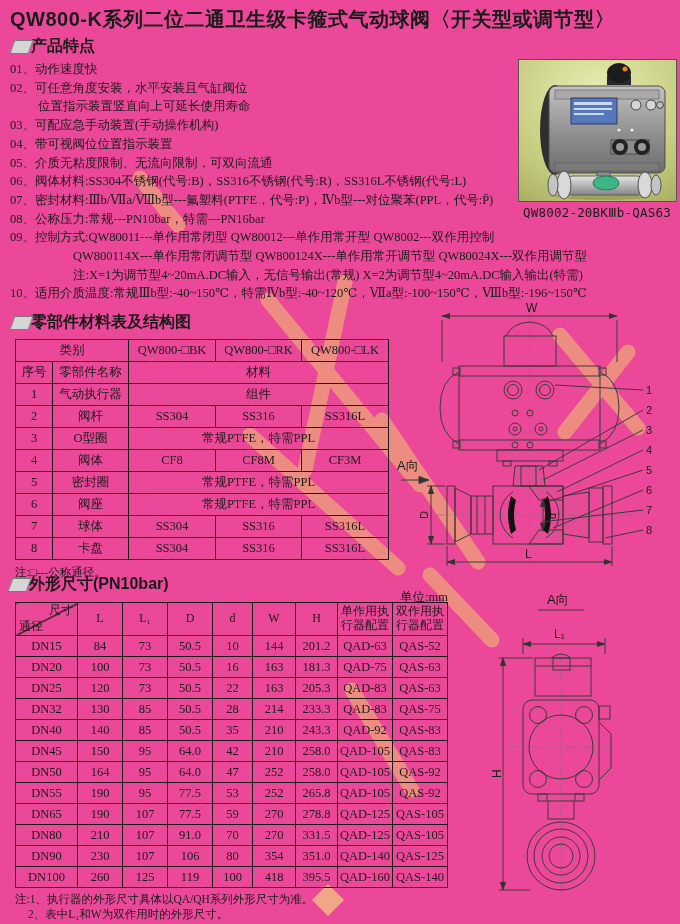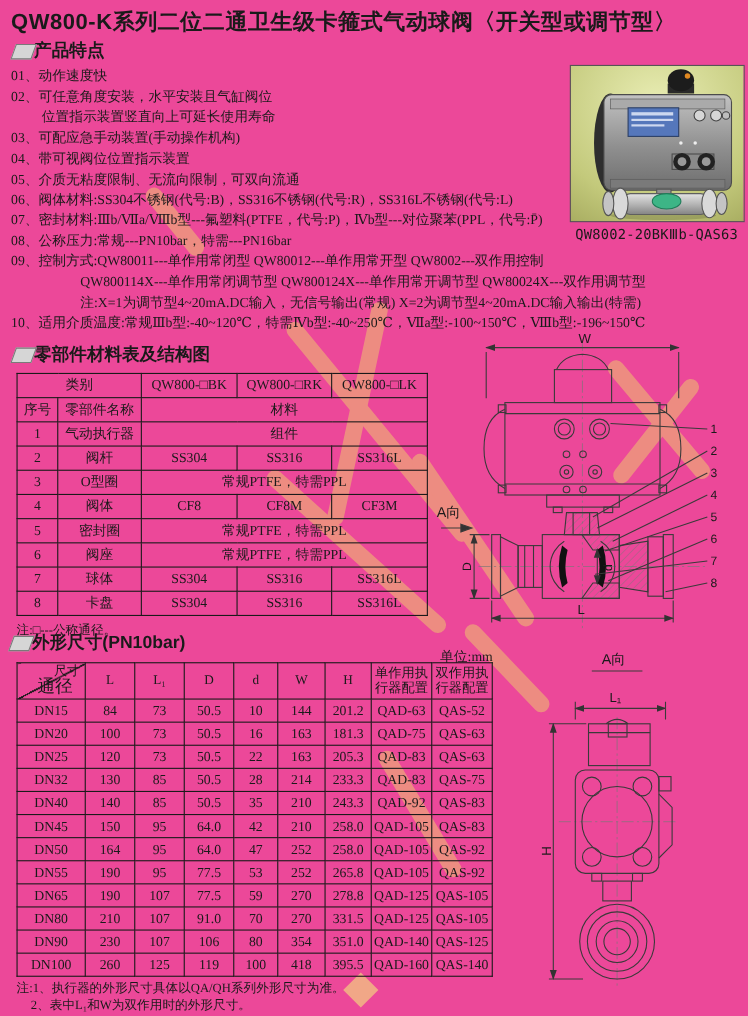--- a/index.html
+++ b/index.html
@@ -35,21 +35,21 @@
 
   .dim-head{left:10px;top:574px;}
   .unit-label{left:330px;top:589px;width:118px;text-align:right;font-size:12.5px;}
 
   .dim-table{left:15px;top:602px;}
   .dim-table td{height:20px;}
   .dim-table tr.hdr td{height:32px;line-height:1.15;font-size:12px;}
   td.diag{position:relative;padding:0;
     background:linear-gradient(to right bottom,transparent calc(50% - .7px),#1a1a1a calc(50% - .7px),#1a1a1a calc(50% + .7px),transparent calc(50% + .7px));}
   td.diag .dtop{position:absolute;top:1px;right:4px;font-size:12px;}
-  td.diag .dbot{position:absolute;bottom:1px;left:18px;font-size:16px;text-align:right;}
+  td.diag .dbot{position:absolute;bottom:1px;left:3px;font-size:12px;text-align:right;}
 
   .dim-notes{left:15px;top:892px;font-size:11.5px;line-height:15px;}
   .dim-notes .n2{padding-left:13px;}
 
   svg text{font-family:"Liberation Sans","DejaVu Sans",sans-serif;fill:#1a1a1a;}
   .drawing{stroke:#3a3a3a;fill:none;stroke-width:1;}
 
   .wm{left:0;top:0;width:680px;height:924px;pointer-events:none;}
 </style>
 </head>
@@ -84,21 +84,21 @@
       <div class="feat-line ind1">位置指示装置竖直向上可延长使用寿命</div>
       <div class="feat-line">03、可配应急手动装置(手动操作机构)</div>
       <div class="feat-line">04、带可视阀位位置指示装置</div>
       <div class="feat-line">05、介质无粘度限制、无流向限制，可双向流通</div>
       <div class="feat-line">06、阀体材料:SS304不锈钢(代号:B)，SS316不锈钢(代号:R)，SS316L不锈钢(代号:L)</div>
       <div class="feat-line">07、密封材料:Ⅲb/Ⅶa/Ⅷb型---氟塑料(PTFE，代号:P)，Ⅳb型---对位聚苯(PPL，代号:P̄)</div>
       <div class="feat-line">08、公称压力:常规---PN10bar，特需---PN16bar</div>
       <div class="feat-line">09、控制方式:QW80011---单作用常闭型  QW80012---单作用常开型  QW8002---双作用控制</div>
       <div class="feat-line ind2">QW800114X---单作用常闭调节型  QW800124X---单作用常开调节型  QW80024X---双作用调节型</div>
       <div class="feat-line ind2">注:X=1为调节型4~20mA.DC输入，无信号输出(常规)  X=2为调节型4~20mA.DC输入输出(特需)</div>
-      <div class="feat-line">10、适用介质温度:常规Ⅲb型:-40~120℃，特需Ⅳb型:-40~250℃，Ⅶa型:-100~150℃，Ⅷb型:-196~150℃</div>
+      <div class="feat-line">10、适用介质温度:常规Ⅲb型:-40~150℃，特需Ⅳb型:-40~120℃，Ⅶa型:-100~150℃，Ⅷb型:-196~150℃</div>
     </div>
 
   <div class="abs photo-box">
     <svg width="157" height="141" viewBox="0 0 157 141">
       <defs>
         <radialGradient id="pbg" cx="50%" cy="25%" r="90%">
           <stop offset="0%" stop-color="#e9edb4"></stop>
             <stop offset="70%" stop-color="#c3c97b"></stop>
             <stop offset="100%" stop-color="#a9ae62"></stop>
         </radialGradient>

